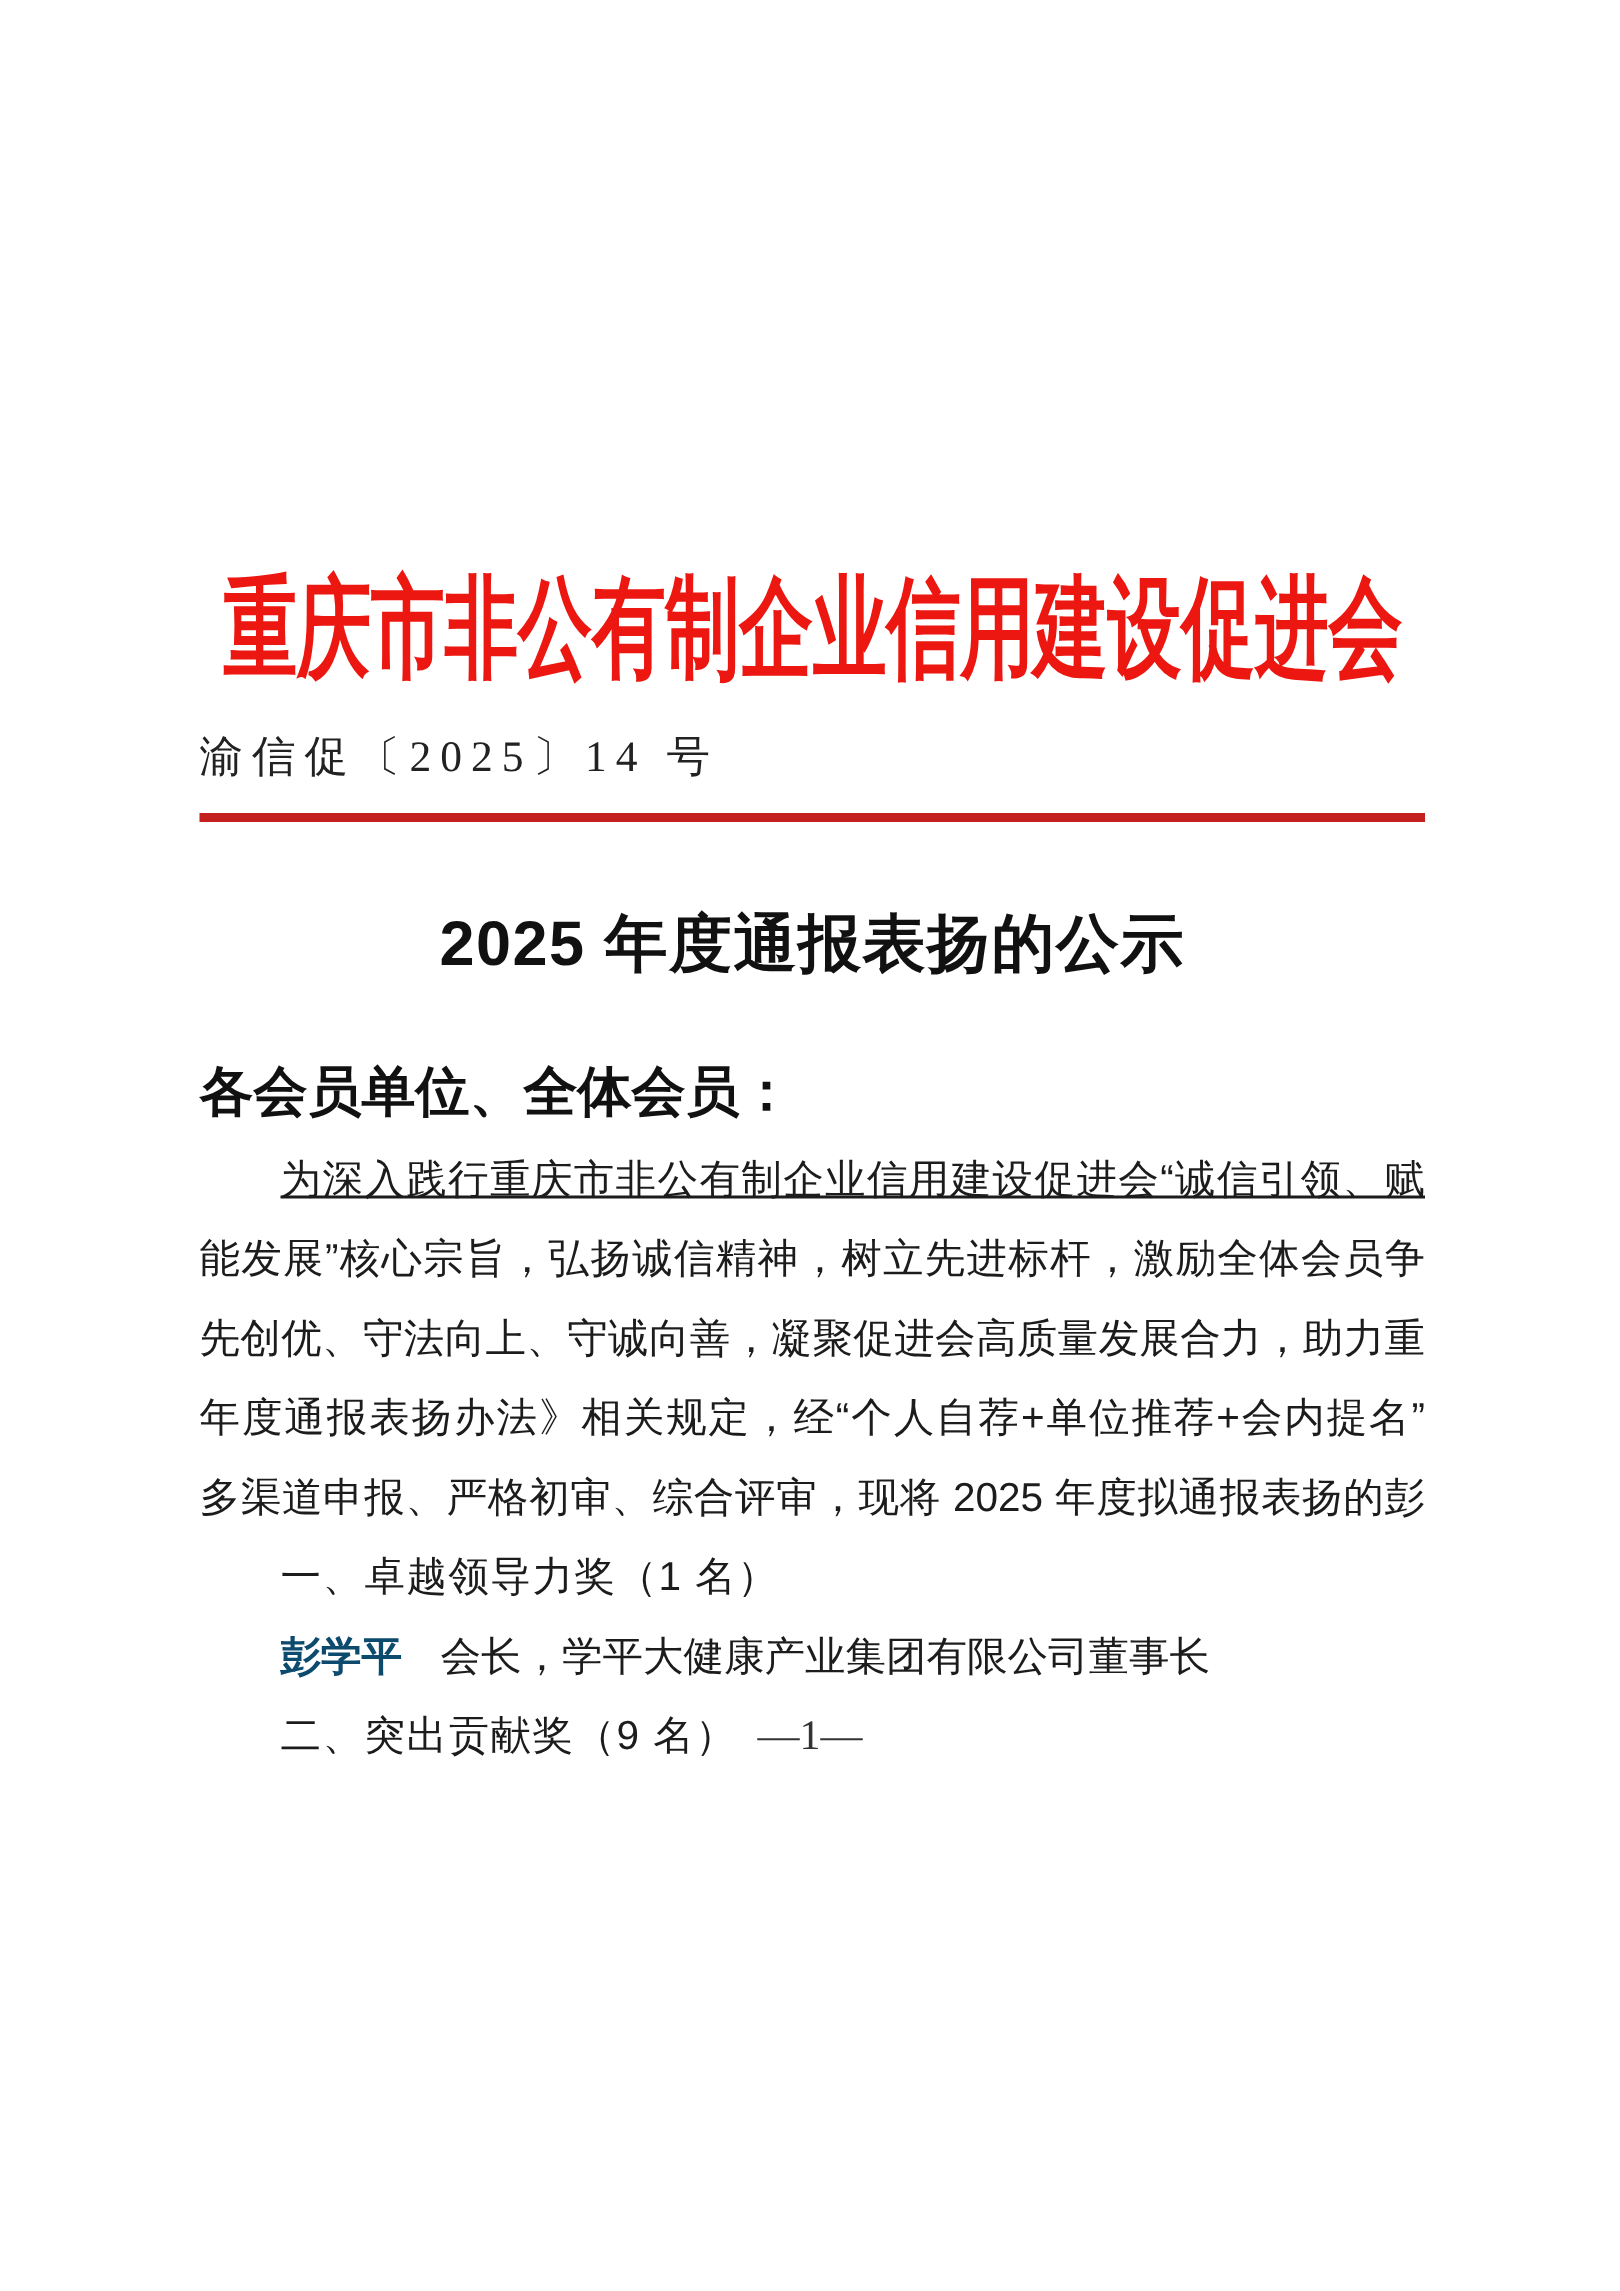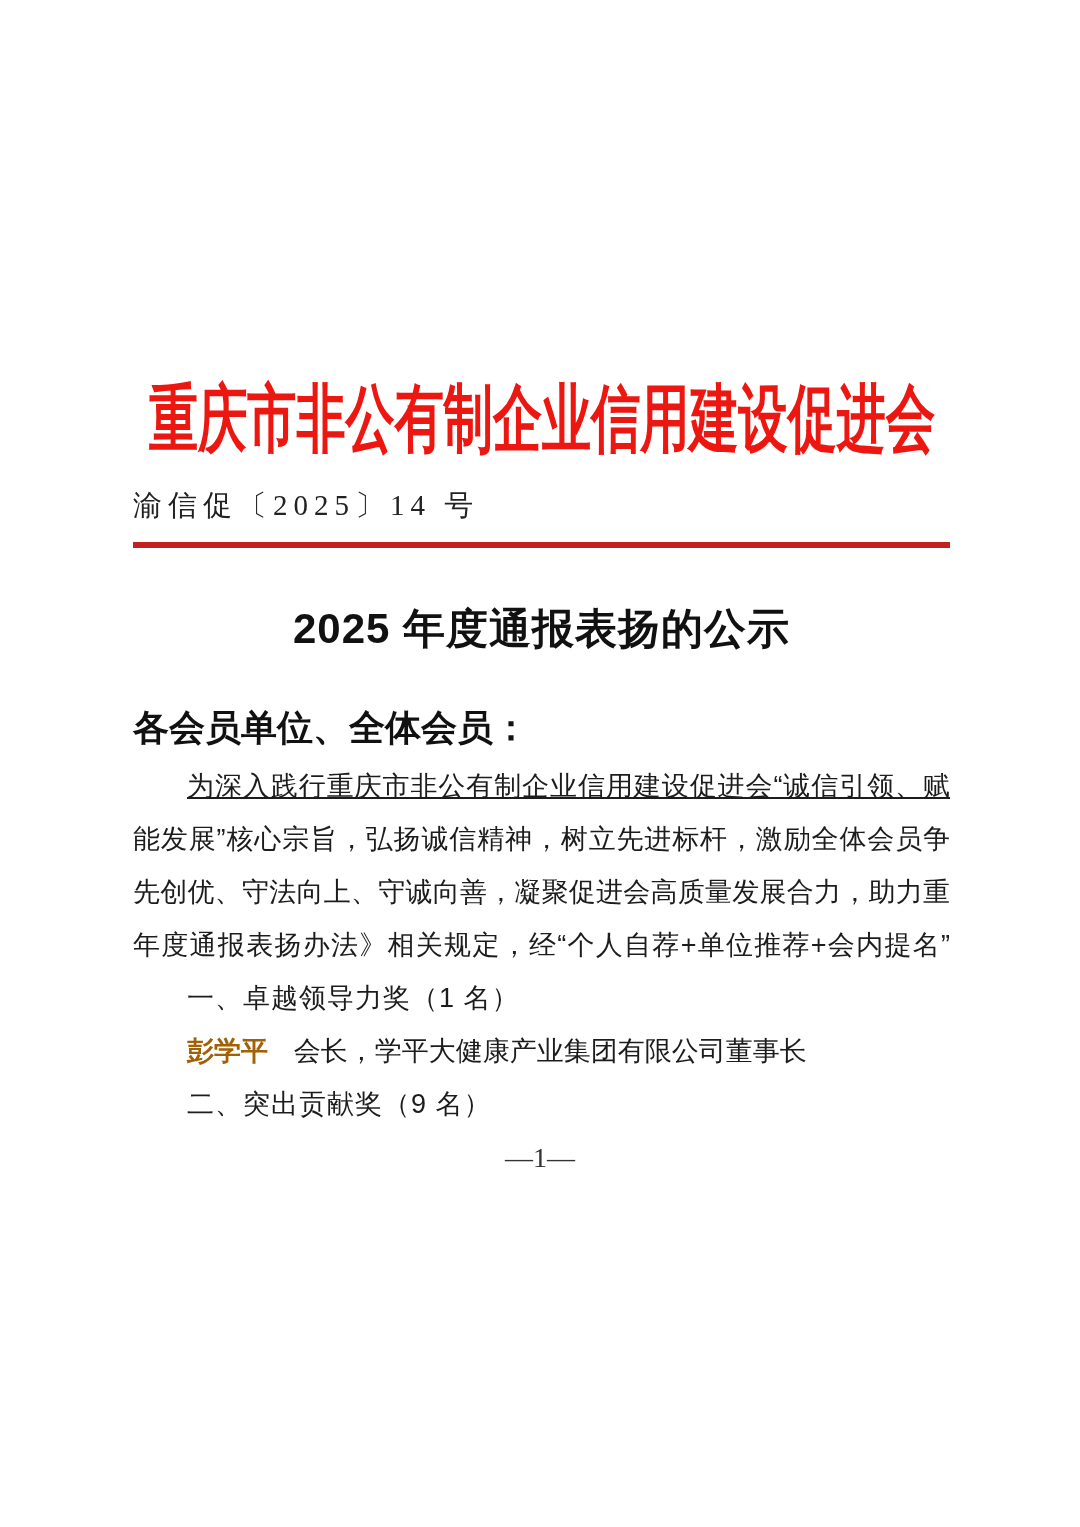--- a/index.html
+++ b/index.html
@@ -90,21 +90,21 @@
   }
   .entry {
     font-size: 27px;
     line-height: 53px;
     padding-left: 2em;
     color: #1c1c1c;
   }
   .entry .entry-name {
     font-weight: bold;
     margin-right: 0.95em;
-    color: #a16207;
+    color: #0c4a6e;
   }
 
   
   .page-number {
     position: absolute;
     left: 0;
     right: 0;
     bottom: 88px;
     text-align: center;
     font-family: "Liberation Serif", serif;
@@ -131,20 +131,21 @@
     <div>2025 年度通报表扬的公示</div>
   </div>
 
   <div class="salutation">各会员单位、全体会员：</div>
 
   <div class="paragraph">
     <div class="pline jline first">为深入践行重庆市非公有制企业信用建设促进会“诚信引领、赋</div>
     <div class="pline jline">能发展”核心宗旨，弘扬诚信精神，树立先进标杆，激励全体会员争</div>
     <div class="pline jline">先创优、守法向上、守诚向善，凝聚促进会高质量发展合力，助力重</div>
     <div class="pline jline">年度通报表扬办法》相关规定，经“个人自荐+单位推荐+会内提名”</div>
+    <div class="pline jline">多渠道申报、严格初审、综合评审，现将 2025 年度拟通报表扬的彭</div>
   </div>
 
   <div class="section-heading">一、卓越领导力奖（1 名）</div>
 
   <div class="entry">
     <span class="entry-name">彭学平</span><span>会长，学平大健康产业集团有限公司董事长</span>
   </div>
 
   <div class="section-heading">二、突出贡献奖（9 名）</div>
 

